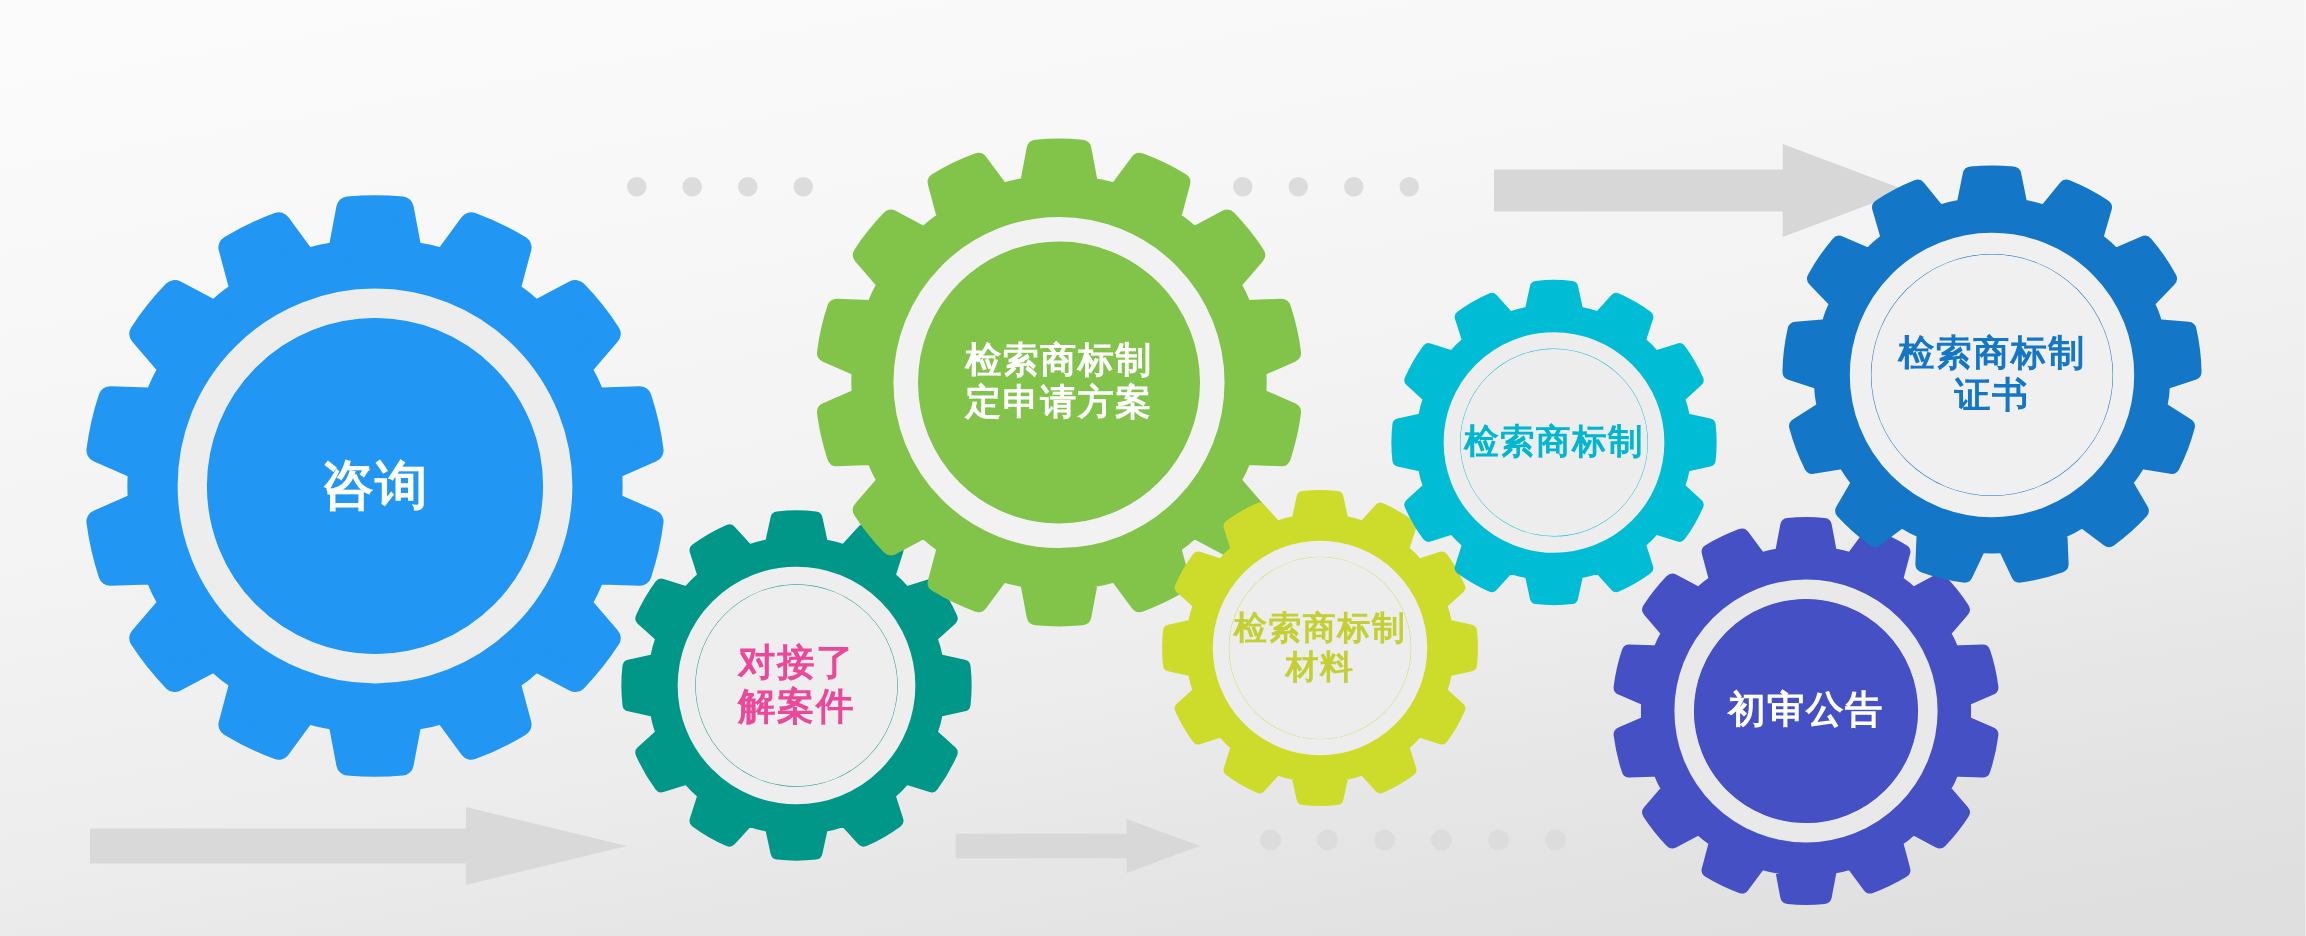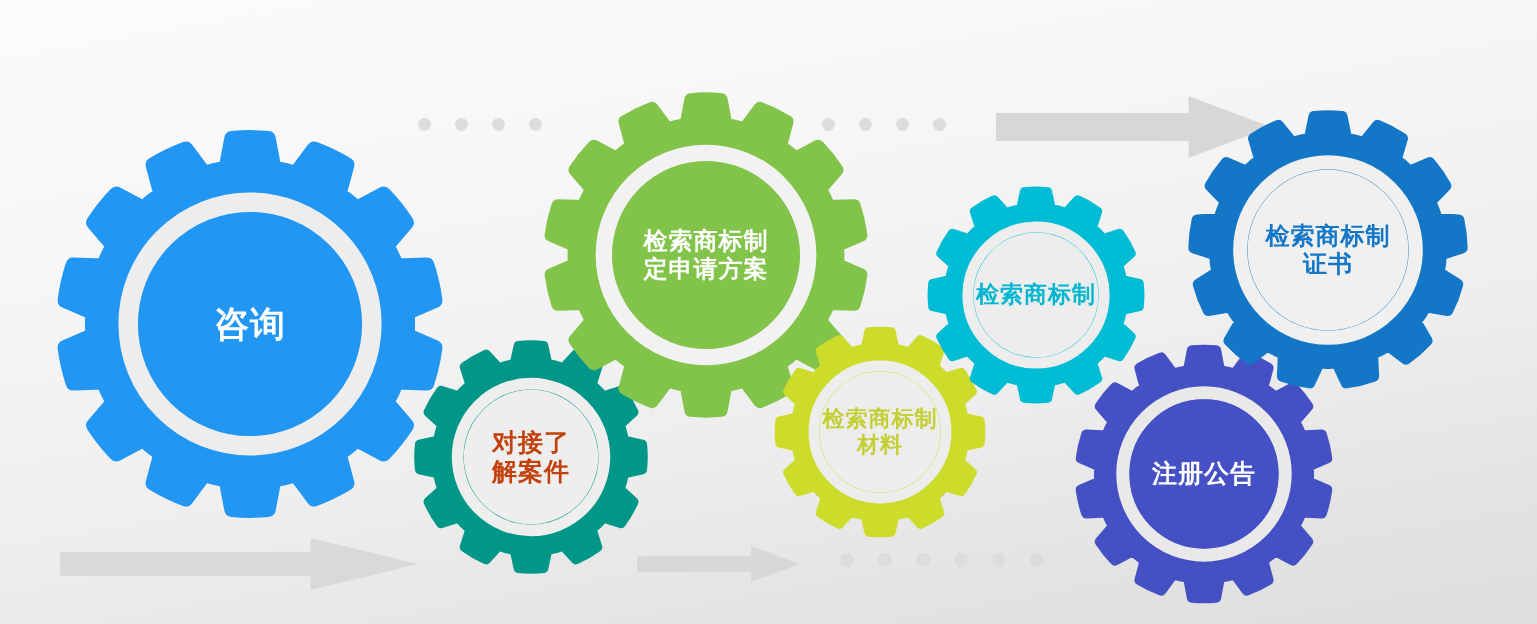--- a/index.html
+++ b/index.html
@@ -66,21 +66,21 @@
           <circle cx="0" cy="0" r="111.6" fill="#2196f3"></circle>
         </svg>
         <div class="glabel" style="color: rgb(255, 255, 255); font-size: 35px;">咨询</div>
       </div>
       <div class="gear-wrap" style="left: 409px; top: 335px; width: 244px; height: 244px;">
         <svg width="244" height="244" viewBox="-122 -122 244 244">
           <path d="M-16.52,-93.19L-12.58,-111.29A112,112 0 0 1 12.58,-111.29L16.52,-93.19A94.64,94.64 0 0 1 32.29,-88.96L32.29,-88.96L44.75,-102.67A112,112 0 0 1 66.54,-90.09L60.90,-72.45A94.64,94.64 0 0 1 72.45,-60.90L72.45,-60.90L90.09,-66.54A112,112 0 0 1 102.67,-44.75L88.96,-32.29A94.64,94.64 0 0 1 93.19,-16.52L93.19,-16.52L111.29,-12.58A112,112 0 0 1 111.29,12.58L93.19,16.52A94.64,94.64 0 0 1 88.96,32.29L88.96,32.29L102.67,44.75A112,112 0 0 1 90.09,66.54L72.45,60.90A94.64,94.64 0 0 1 60.90,72.45L60.90,72.45L66.54,90.09A112,112 0 0 1 44.75,102.67L32.29,88.96A94.64,94.64 0 0 1 16.52,93.19L16.52,93.19L12.58,111.29A112,112 0 0 1 -12.58,111.29L-16.52,93.19A94.64,94.64 0 0 1 -32.29,88.96L-32.29,88.96L-44.75,102.67A112,112 0 0 1 -66.54,90.09L-60.90,72.45A94.64,94.64 0 0 1 -72.45,60.90L-72.45,60.90L-90.09,66.54A112,112 0 0 1 -102.67,44.75L-88.96,32.29A94.64,94.64 0 0 1 -93.19,16.52L-93.19,16.52L-111.29,12.58A112,112 0 0 1 -111.29,-12.58L-93.19,-16.52A94.64,94.64 0 0 1 -88.96,-32.29L-88.96,-32.29L-102.67,-44.75A112,112 0 0 1 -90.09,-66.54L-72.45,-60.90A94.64,94.64 0 0 1 -60.90,-72.45L-60.90,-72.45L-66.54,-90.09A112,112 0 0 1 -44.75,-102.67L-32.29,-88.96A94.64,94.64 0 0 1 -16.52,-93.19Z" fill="#009688" stroke="#009688" stroke-width="9.520000000000001" stroke-linejoin="round"></path>
           <circle cx="0" cy="0" r="73.36" fill="none" stroke="#eeeeee" stroke-width="11.76"></circle>
           <circle cx="0" cy="0" r="67.2" fill="#eeeeee"></circle>
         </svg>
-        <div class="glabel" style="color: #c2410c; font-size: 25px;">对接了
+        <div class="glabel" style="color: #ec4899; font-size: 25px;">对接了
 解案件</div>
       </div>
       <div class="gear-wrap" style="left: 540px; top: 89px; width: 332px; height: 332px;">
         <svg width="332" height="332" viewBox="-166 -166 332 332">
           <path d="M-19.74,-130.33L-15.03,-155.27A156,156 0 0 1 15.03,-155.27L19.74,-130.33A131.82,131.82 0 0 1 38.76,-125.99L38.76,-125.99L53.83,-146.42A156,156 0 0 1 80.91,-133.38L74.34,-108.86A131.82,131.82 0 0 1 89.59,-96.70L89.59,-96.70L112.03,-108.56A156,156 0 0 1 130.77,-85.06L114.21,-65.82A131.82,131.82 0 0 1 122.67,-48.25L122.67,-48.25L148.04,-49.20A156,156 0 0 1 154.73,-19.90L131.46,-9.75A131.82,131.82 0 0 1 131.46,9.75L131.46,9.75L154.73,19.90A156,156 0 0 1 148.04,49.20L122.67,48.25A131.82,131.82 0 0 1 114.21,65.82L114.21,65.82L130.77,85.06A156,156 0 0 1 112.03,108.56L89.59,96.70A131.82,131.82 0 0 1 74.34,108.86L74.34,108.86L80.91,133.38A156,156 0 0 1 53.83,146.42L38.76,125.99A131.82,131.82 0 0 1 19.74,130.33L19.74,130.33L15.03,155.27A156,156 0 0 1 -15.03,155.27L-19.74,130.33A131.82,131.82 0 0 1 -38.76,125.99L-38.76,125.99L-53.83,146.42A156,156 0 0 1 -80.91,133.38L-74.34,108.86A131.82,131.82 0 0 1 -89.59,96.70L-89.59,96.70L-112.03,108.56A156,156 0 0 1 -130.77,85.06L-114.21,65.82A131.82,131.82 0 0 1 -122.67,48.25L-122.67,48.25L-148.04,49.20A156,156 0 0 1 -154.73,19.90L-131.46,9.75A131.82,131.82 0 0 1 -131.46,-9.75L-131.46,-9.75L-154.73,-19.90A156,156 0 0 1 -148.04,-49.20L-122.67,-48.25A131.82,131.82 0 0 1 -114.21,-65.82L-114.21,-65.82L-130.77,-85.06A156,156 0 0 1 -112.03,-108.56L-89.59,-96.70A131.82,131.82 0 0 1 -74.34,-108.86L-74.34,-108.86L-80.91,-133.38A156,156 0 0 1 -53.83,-146.42L-38.76,-125.99A131.82,131.82 0 0 1 -19.74,-130.33Z" fill="#82c34a" stroke="#82c34a" stroke-width="13.260000000000002" stroke-linejoin="round"></path>
           <circle cx="0" cy="0" r="102.18" fill="none" stroke="#f2f2f2" stroke-width="16.38"></circle>
           <circle cx="0" cy="0" r="93.6" fill="#82c34a"></circle>
         </svg>
         <div class="glabel" style="color: rgb(255, 255, 255); font-size: 24px;">检索商标制
 定申请方案</div>
@@ -101,21 +101,21 @@
           <circle cx="0" cy="0" r="62.4" fill="#ededed"></circle>
         </svg>
         <div class="glabel" style="color: rgb(0, 182, 208); font-size: 23px;">检索商标制</div>
       </div>
       <div class="gear-wrap" style="left: 1070px; top: 340px; width: 268px; height: 268px;">
         <svg width="268" height="268" viewBox="-134 -134 268 268">
           <path d="M-15.69,-103.60L-11.95,-123.42A124,124 0 0 1 11.95,-123.42L15.69,-103.60A104.78,104.78 0 0 1 30.81,-100.15L30.81,-100.15L42.79,-116.38A124,124 0 0 1 64.31,-106.02L59.09,-86.53A104.78,104.78 0 0 1 71.21,-76.86L71.21,-76.86L89.05,-86.29A124,124 0 0 1 103.94,-67.61L90.78,-52.32A104.78,104.78 0 0 1 97.51,-38.35L97.51,-38.35L117.67,-39.11A124,124 0 0 1 122.99,-15.82L104.49,-7.75A104.78,104.78 0 0 1 104.49,7.75L104.49,7.75L122.99,15.82A124,124 0 0 1 117.67,39.11L97.51,38.35A104.78,104.78 0 0 1 90.78,52.32L90.78,52.32L103.94,67.61A124,124 0 0 1 89.05,86.29L71.21,76.86A104.78,104.78 0 0 1 59.09,86.53L59.09,86.53L64.31,106.02A124,124 0 0 1 42.79,116.38L30.81,100.15A104.78,104.78 0 0 1 15.69,103.60L15.69,103.60L11.95,123.42A124,124 0 0 1 -11.95,123.42L-15.69,103.60A104.78,104.78 0 0 1 -30.81,100.15L-30.81,100.15L-42.79,116.38A124,124 0 0 1 -64.31,106.02L-59.09,86.53A104.78,104.78 0 0 1 -71.21,76.86L-71.21,76.86L-89.05,86.29A124,124 0 0 1 -103.94,67.61L-90.78,52.32A104.78,104.78 0 0 1 -97.51,38.35L-97.51,38.35L-117.67,39.11A124,124 0 0 1 -122.99,15.82L-104.49,7.75A104.78,104.78 0 0 1 -104.49,-7.75L-104.49,-7.75L-122.99,-15.82A124,124 0 0 1 -117.67,-39.11L-97.51,-38.35A104.78,104.78 0 0 1 -90.78,-52.32L-90.78,-52.32L-103.94,-67.61A124,124 0 0 1 -89.05,-86.29L-71.21,-76.86A104.78,104.78 0 0 1 -59.09,-86.53L-59.09,-86.53L-64.31,-106.02A124,124 0 0 1 -42.79,-116.38L-30.81,-100.15A104.78,104.78 0 0 1 -15.69,-103.60Z" fill="#4450c4" stroke="#4450c4" stroke-width="10.540000000000001" stroke-linejoin="round"></path>
           <circle cx="0" cy="0" r="81.22" fill="none" stroke="#e9e9e9" stroke-width="13.02"></circle>
           <circle cx="0" cy="0" r="74.39999999999999" fill="#4450c4"></circle>
         </svg>
-        <div class="glabel" style="color: rgb(255, 255, 255); font-size: 25px;">注册公告</div>
+        <div class="glabel" style="color: rgb(255, 255, 255); font-size: 25px;">初审公告</div>
       </div>
       <div class="gear-wrap" style="left: 1184px; top: 106px; width: 288px; height: 288px;">
         <svg width="288" height="288" viewBox="-144 -144 288 288">
           <path d="M-18.25,-111.75L-13.90,-133.28A134,134 0 0 1 13.90,-133.28L18.25,-111.75A113.22999999999999,113.22999999999999 0 0 1 35.77,-107.43L35.77,-107.43L49.63,-124.47A134,134 0 0 1 74.24,-111.55L68.09,-90.47A113.22999999999999,113.22999999999999 0 0 1 81.60,-78.50L81.60,-78.50L101.79,-87.15A134,134 0 0 1 117.58,-64.27L102.34,-48.46A113.22999999999999,113.22999999999999 0 0 1 108.73,-31.59L108.73,-31.59L130.63,-29.86A134,134 0 0 1 133.98,-2.27L113.13,4.65A113.22999999999999,113.22999999999999 0 0 1 110.96,22.56L110.96,22.56L129.55,34.26A134,134 0 0 1 119.69,60.26L98.01,56.69A113.22999999999999,113.22999999999999 0 0 1 87.77,71.54L87.77,71.54L98.78,90.54A134,134 0 0 1 77.98,108.98L60.44,95.75A113.22999999999999,113.22999999999999 0 0 1 44.47,104.13L44.47,104.13L45.39,126.08A134,134 0 0 1 18.40,132.73L9.02,112.87A113.22999999999999,113.22999999999999 0 0 1 -9.02,112.87L-9.02,112.87L-18.40,132.73A134,134 0 0 1 -45.39,126.08L-44.47,104.13A113.22999999999999,113.22999999999999 0 0 1 -60.44,95.75L-60.44,95.75L-77.98,108.98A134,134 0 0 1 -98.78,90.54L-87.77,71.54A113.22999999999999,113.22999999999999 0 0 1 -98.01,56.69L-98.01,56.69L-119.69,60.26A134,134 0 0 1 -129.55,34.26L-110.96,22.56A113.22999999999999,113.22999999999999 0 0 1 -113.13,4.65L-113.13,4.65L-133.98,-2.27A134,134 0 0 1 -130.63,-29.86L-108.73,-31.59A113.22999999999999,113.22999999999999 0 0 1 -102.34,-48.46L-102.34,-48.46L-117.58,-64.27A134,134 0 0 1 -101.79,-87.15L-81.60,-78.50A113.22999999999999,113.22999999999999 0 0 1 -68.09,-90.47L-68.09,-90.47L-74.24,-111.55A134,134 0 0 1 -49.63,-124.47L-35.77,-107.43A113.22999999999999,113.22999999999999 0 0 1 -18.25,-111.75Z" fill="#1476c6" stroke="#1476c6" stroke-width="11.39" stroke-linejoin="round"></path>
           <circle cx="0" cy="0" r="87.77000000000001" fill="none" stroke="#f0f0f0" stroke-width="14.07"></circle>
           <circle cx="0" cy="0" r="80.39999999999999" fill="#f0f0f0"></circle>
         </svg>
         <div class="glabel" style="color: rgb(20, 118, 198); font-size: 24px;">检索商标制
 证书</div>
       </div>

